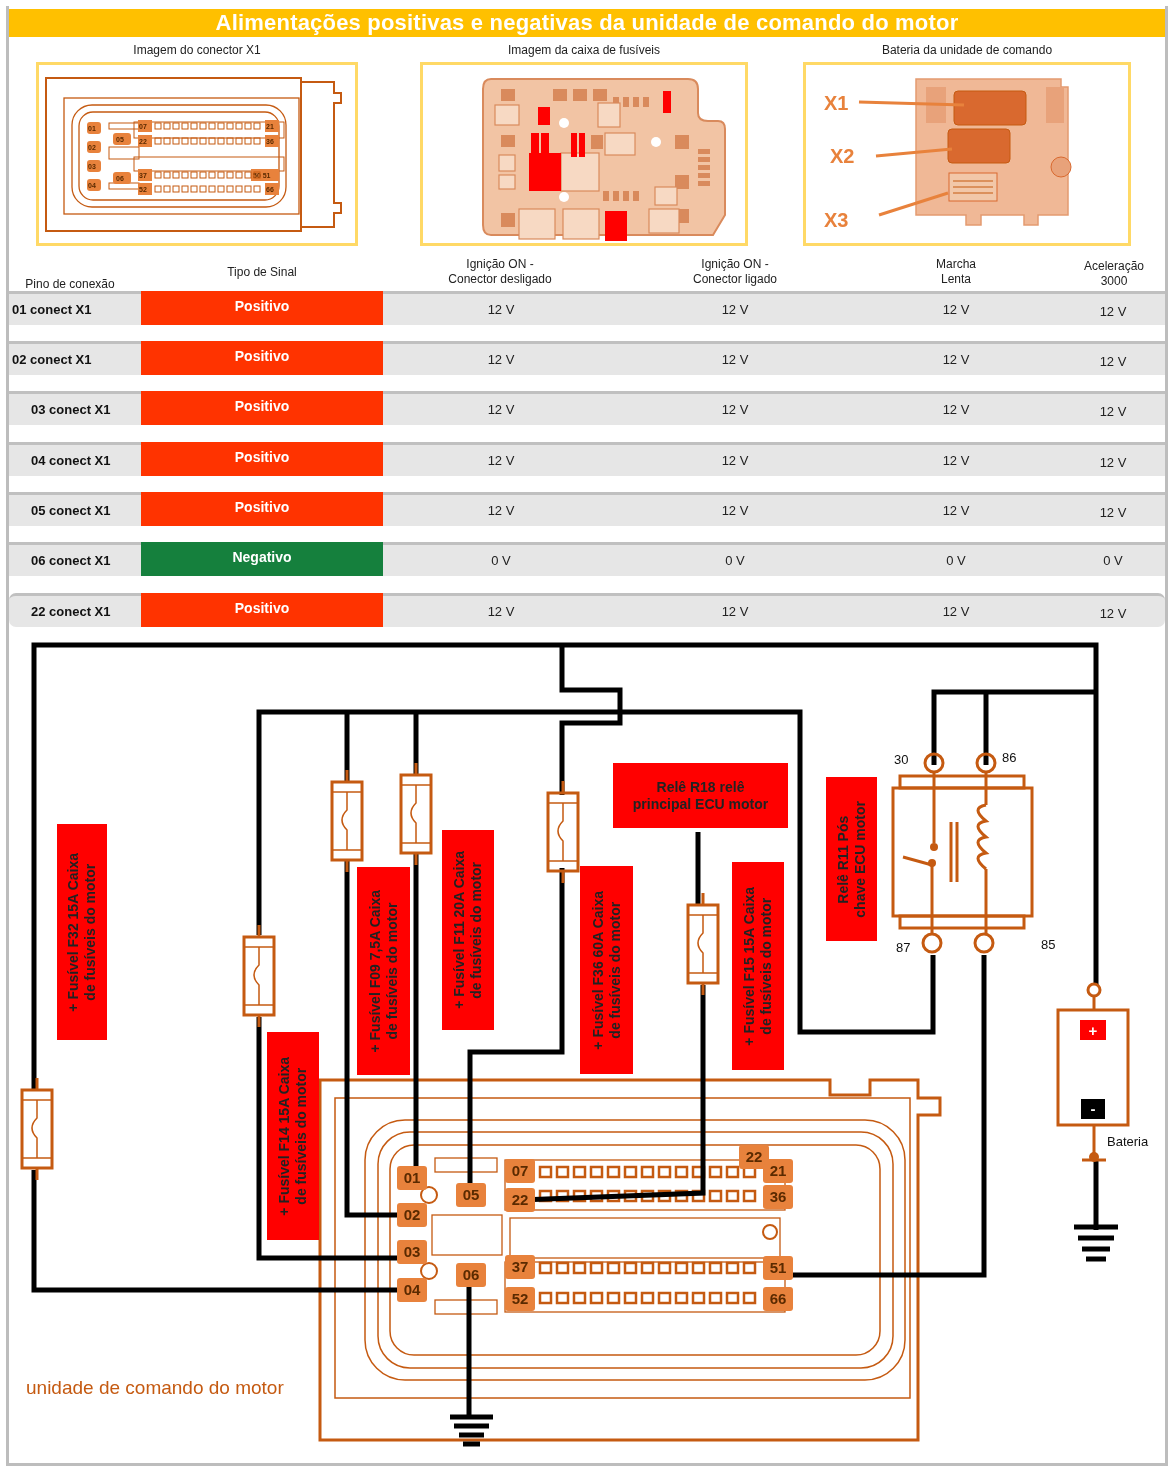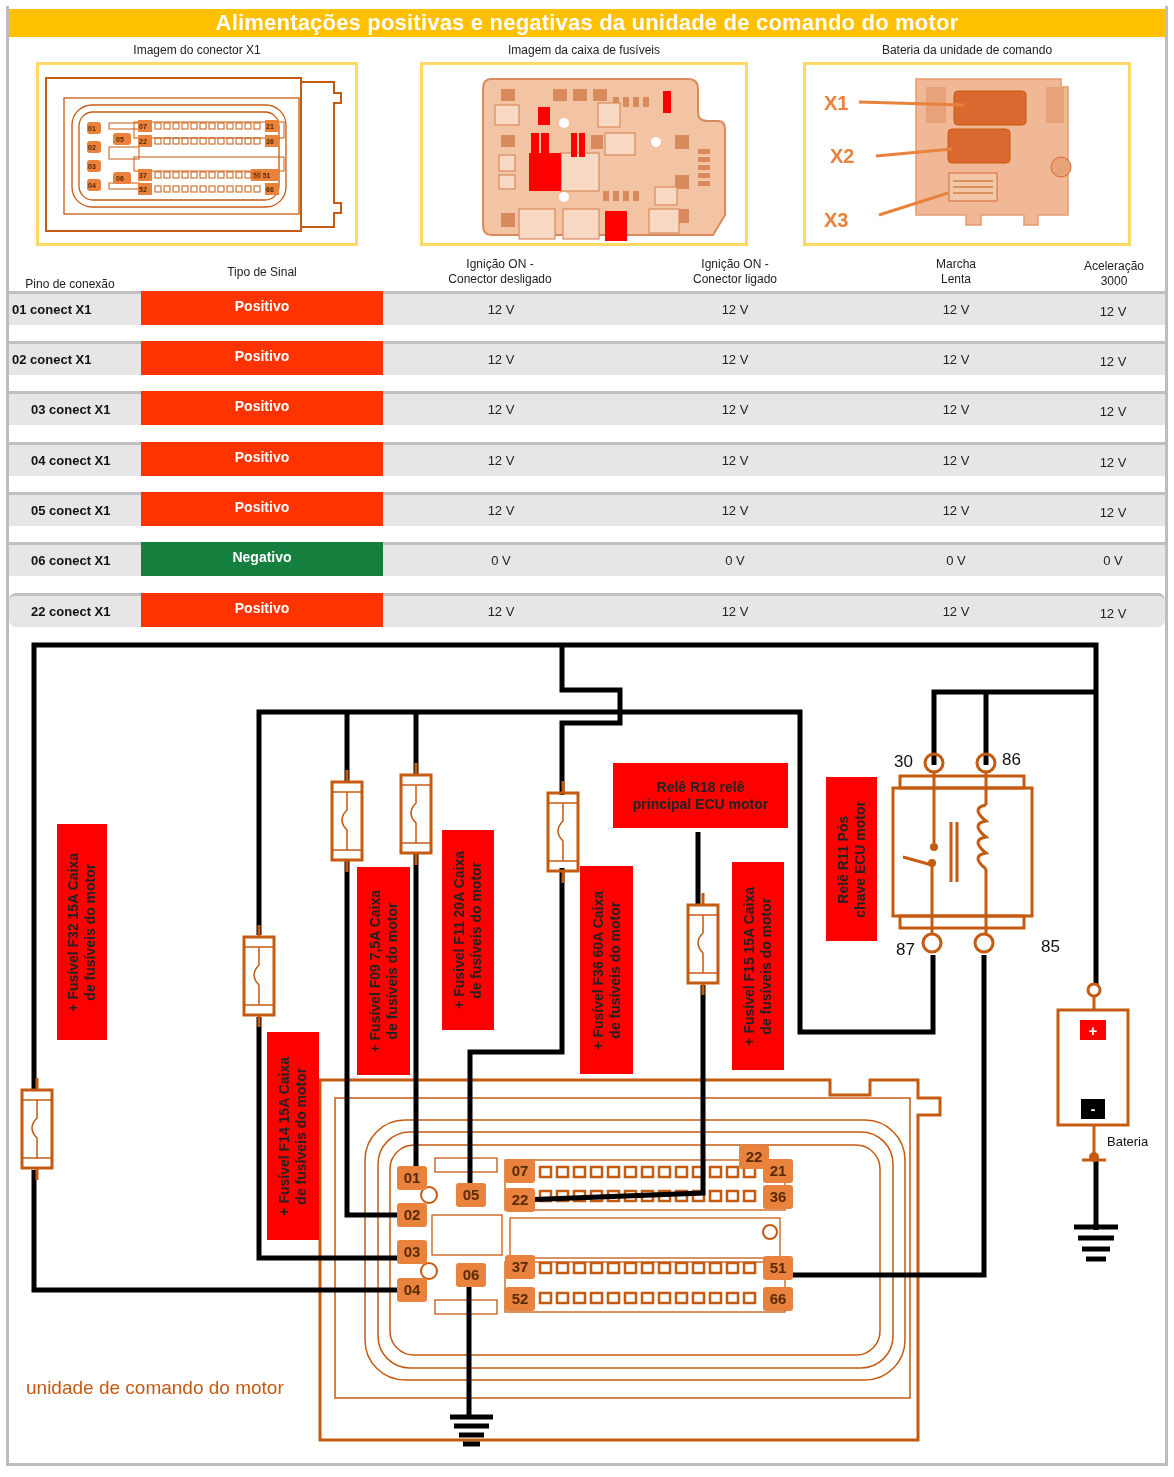--- a/index.html
+++ b/index.html
@@ -15,21 +15,21 @@
   .row .pin { position: absolute; top: 0; height: 48px; line-height: 31px; font-size: 13px; font-weight: bold; color: #111; }
   .row .sig { position: absolute; left: 132px; top: -3px; width: 242px; height: 34px; color: #fff; font-size: 14px; font-weight: bold; text-align: center; line-height: 30px; }
   .row .val { position: absolute; top: 0; height: 31px; line-height: 31px; font-size: 13px; color: #222; width: 80px; text-align: center; }
   .sig.pos { background: #ff3300; }
   .sig.neg { background: #15803d; }
   svg { position: absolute; left: 0; top: 0; }
   .redlabel { position: absolute; background: #ff0000; color: #222; font-weight: bold; font-size: 14px; display: flex; align-items: center; justify-content: center; text-align: center; line-height: 17px; }
   .vert { writing-mode: vertical-rl; transform: rotate(180deg); }
   .pin-lbl { position: absolute; background: #e8823c; color: #5a2a00; font-weight: bold; font-size: 15px; width: 30px; height: 24px; border-radius: 3px; text-align: center; line-height: 24px; }
   .caption-bottom { position: absolute; left: 26px; top: 1374px; color: #c55a11; font-size: 19px; line-height: 28px; }
-  .relay-num { position: absolute; font-size: 17px; color: #111; }
+  .relay-num { position: absolute; font-size: 13px; color: #111; }
   .bat-lbl { position: absolute; left: 1107px; top: 1134px; font-size: 13px; color: #111; }
 </style>
 </head>
 <body>
 
 <div class="frame"></div>
 <div class="title-bar">Alimentações positivas e negativas da unidade de comando do motor</div>
 
 <div class="img-caption" style="left:36px;width:322px;">Imagem do conector X1</div>
 <div class="img-caption" style="left:420px;width:328px;">Imagem da caixa de fusíveis</div>

